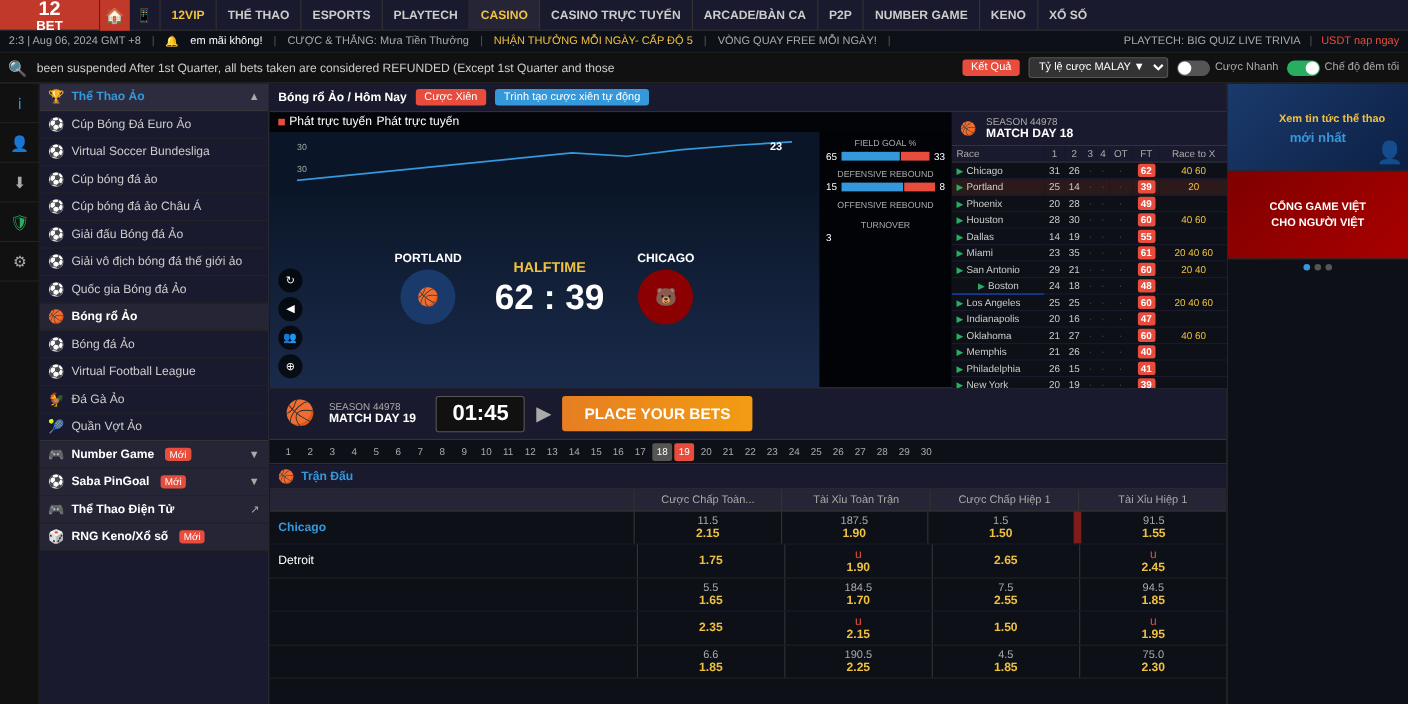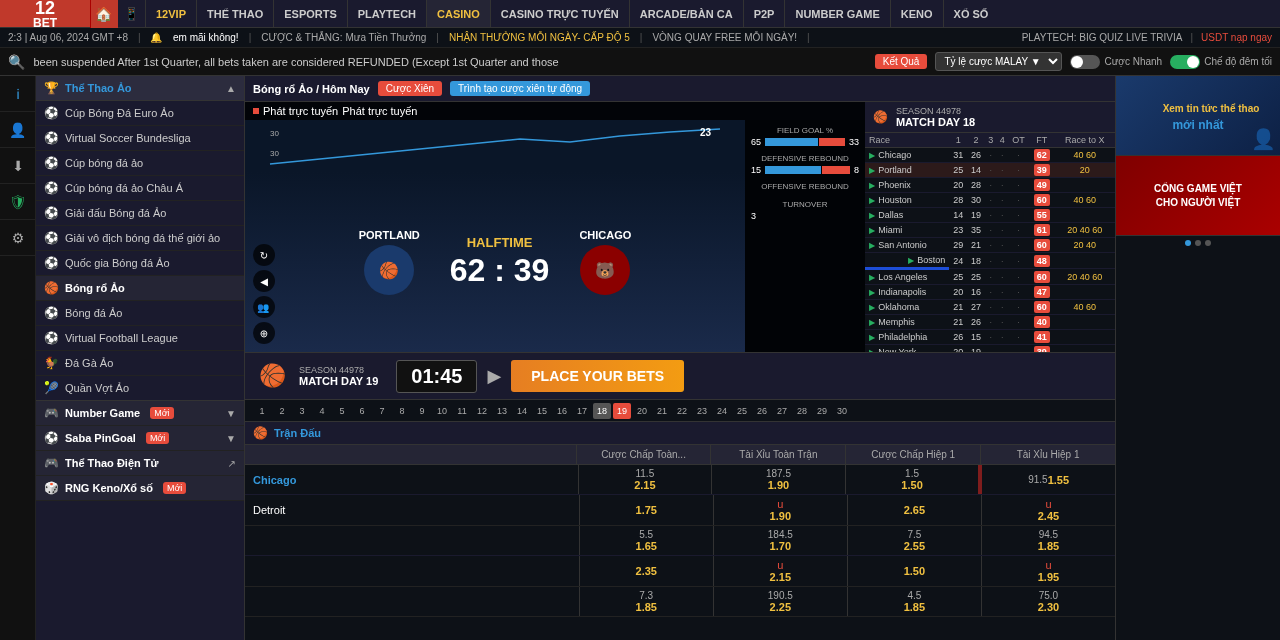--- a/index.html
+++ b/index.html
@@ -411,21 +411,21 @@
     <td style="padding:2px 2px; text-align:center; color:#ccc; border-bottom:1px solid #1a1a2e;">21</td>
     <td style="padding:2px 2px; text-align:center; color:#555; border-bottom:1px solid #1a1a2e;">·</td>
     <td style="padding:2px 2px; text-align:center; color:#555; border-bottom:1px solid #1a1a2e;">·</td>
     <td style="padding:2px 2px; text-align:center; color:#555; border-bottom:1px solid #1a1a2e;">·</td>
     <td style="padding:2px 2px; text-align:center; border-bottom:1px solid #1a1a2e;">
       <span style="background:#e74c3c; color:#fff; padding:1px 3px; border-radius:2px; font-weight:bold;">60</span>
     </td>
     <td style="padding:2px 4px; text-align:center; color:#f0c040; border-bottom:1px solid #1a1a2e; font-size:9px;">20 40</td>
   </tr>
               <tr>
-    <td style="text-align:right; padding:2px 4px; color:#ccc; border-bottom:3px solid #1d4ed8;">
+    <td style="text-align:center; padding:2px 4px; color:#ccc; border-bottom:1px solid #1d4ed8;">
       <span style="color:#27ae60; margin-right:3px; font-size:8px;">▶</span>Boston
     </td>
     <td style="padding:2px 2px; text-align:center; color:#ccc; border-bottom:1px solid #1a1a2e;">24</td>
     <td style="padding:2px 2px; text-align:center; color:#ccc; border-bottom:1px solid #1a1a2e;">18</td>
     <td style="padding:2px 2px; text-align:center; color:#555; border-bottom:1px solid #1a1a2e;">·</td>
     <td style="padding:2px 2px; text-align:center; color:#555; border-bottom:1px solid #1a1a2e;">·</td>
     <td style="padding:2px 2px; text-align:center; color:#555; border-bottom:1px solid #1a1a2e;">·</td>
     <td style="padding:2px 2px; text-align:center; border-bottom:1px solid #1a1a2e;">
       <span style="background:#e74c3c; color:#fff; padding:1px 3px; border-radius:2px; font-weight:bold;">48</span>
     </td>
@@ -589,21 +589,21 @@
           <div style="color:#f0c040; font-size:11px; font-weight:bold;">2.15</div>
         </div>
         <div style="flex:1; border-left:1px solid #333; display:flex; flex-direction:column; align-items:center; justify-content:center; padding:3px; cursor:pointer;">
           <div style="color:#aaa; font-size:10px;">187.5</div>
           <div style="color:#f0c040; font-size:11px; font-weight:bold;">1.90</div>
         </div>
         <div style="flex:1; border-left:1px solid #333; display:flex; flex-direction:column; align-items:center; justify-content:center; padding:3px; cursor:pointer;">
           <div style="color:#aaa; font-size:10px;">1.5</div>
           <div style="color:#f0c040; font-size:11px; font-weight:bold;">1.50</div>
         </div>
-        <div style="flex:1; border-left:4px solid #7f1d1d; display:flex; flex-direction:row; align-items:center; justify-content:center; padding:3px; cursor:pointer;">
+        <div style="flex:1; border-left:7px solid #7f1d1d; display:flex; flex-direction:column; align-items:center; justify-content:center; padding:3px; cursor:pointer;">
           <div style="color:#aaa; font-size:10px;">91.5</div>
           <div style="color:#f0c040; font-size:11px; font-weight:bold;">1.55</div>
         </div>
       </div>
 
       <div style="display:flex; border-bottom:1px solid #222; align-items:stretch;">
         <div style="flex:2.5; padding:4px 8px; display:flex; align-items:center;">
           <span style="color:#fff; font-size:11px;">Detroit</span>
         </div>
         <div style="flex:1; border-left:1px solid #333; display:flex; align-items:center; justify-content:center; padding:3px; cursor:pointer;">
@@ -655,21 +655,21 @@
         </div>
         <div style="flex:1; border-left:1px solid #333; display:flex; flex-direction:column; align-items:center; justify-content:center; padding:3px; cursor:pointer;">
           <div style="color:#e74c3c; font-size:11px;">u</div>
           <div style="color:#f0c040; font-size:11px; font-weight:bold;">1.95</div>
         </div>
       </div>
 
       <div style="display:flex; border-bottom:1px solid #222; align-items:stretch;">
         <div style="flex:2.5; padding:4px 8px;"></div>
         <div style="flex:1; border-left:1px solid #333; display:flex; flex-direction:column; align-items:center; justify-content:center; padding:3px; cursor:pointer;">
-          <div style="color:#aaa; font-size:10px;">7.3</div>
+          <div style="color:#aaa; font-size:10px;">6.6</div>
           <div style="color:#f0c040; font-size:11px; font-weight:bold;">1.85</div>
         </div>
         <div style="flex:1; border-left:1px solid #333; display:flex; flex-direction:column; align-items:center; justify-content:center; padding:3px; cursor:pointer;">
           <div style="color:#aaa; font-size:10px;">190.5</div>
           <div style="color:#f0c040; font-size:11px; font-weight:bold;">2.25</div>
         </div>
         <div style="flex:1; border-left:1px solid #333; display:flex; flex-direction:column; align-items:center; justify-content:center; padding:3px; cursor:pointer;">
           <div style="color:#aaa; font-size:10px;">4.5</div>
           <div style="color:#f0c040; font-size:11px; font-weight:bold;">1.85</div>
         </div>

